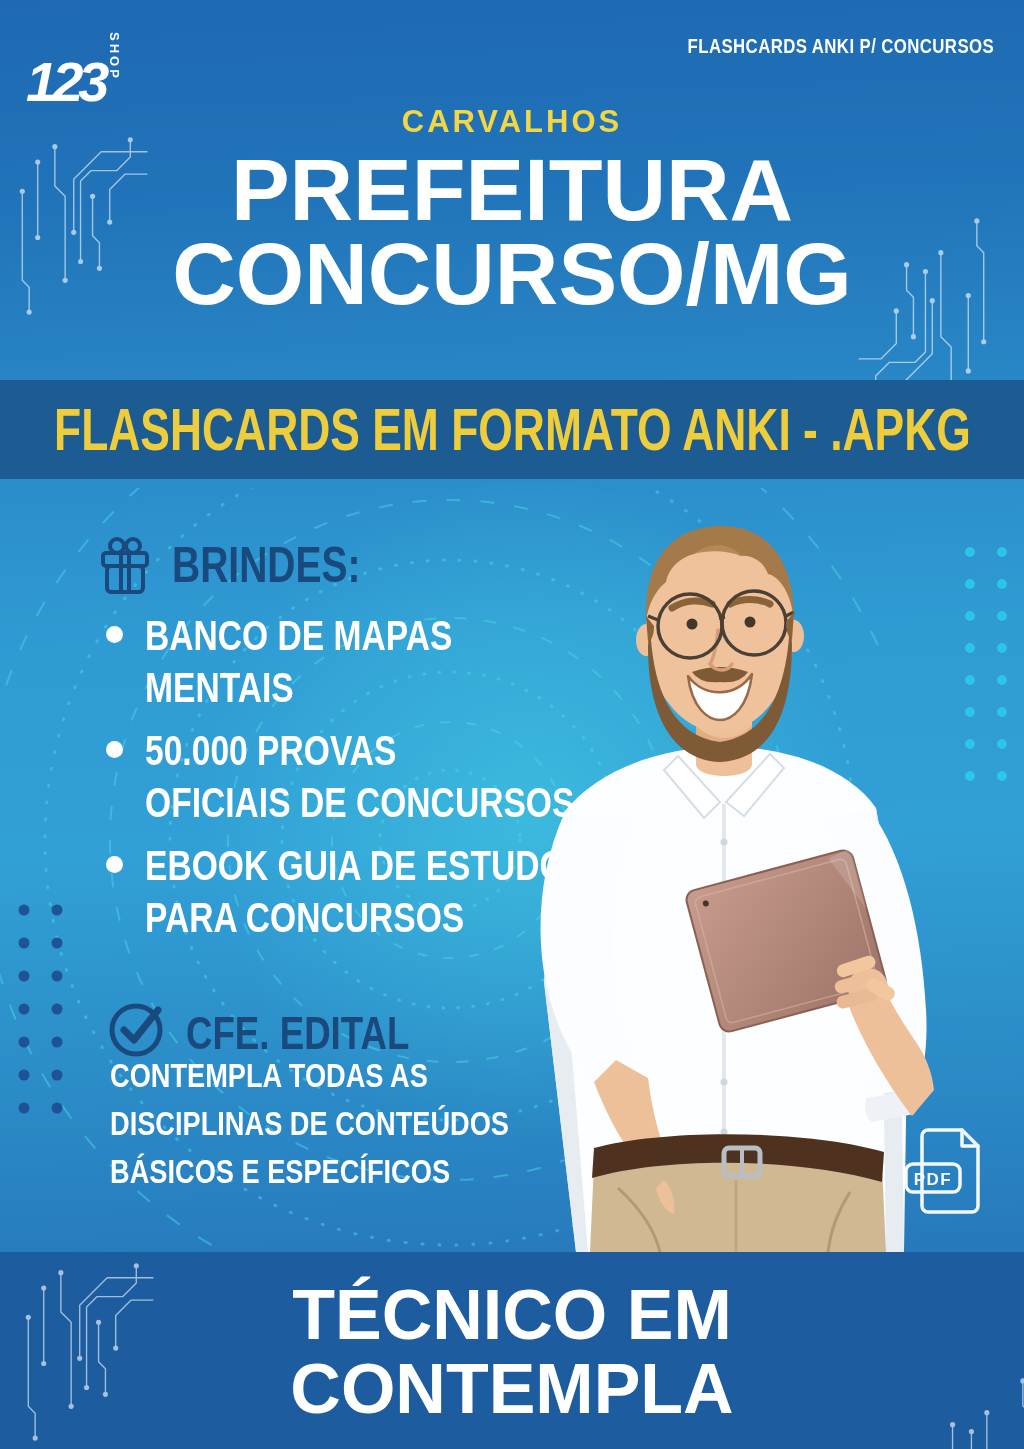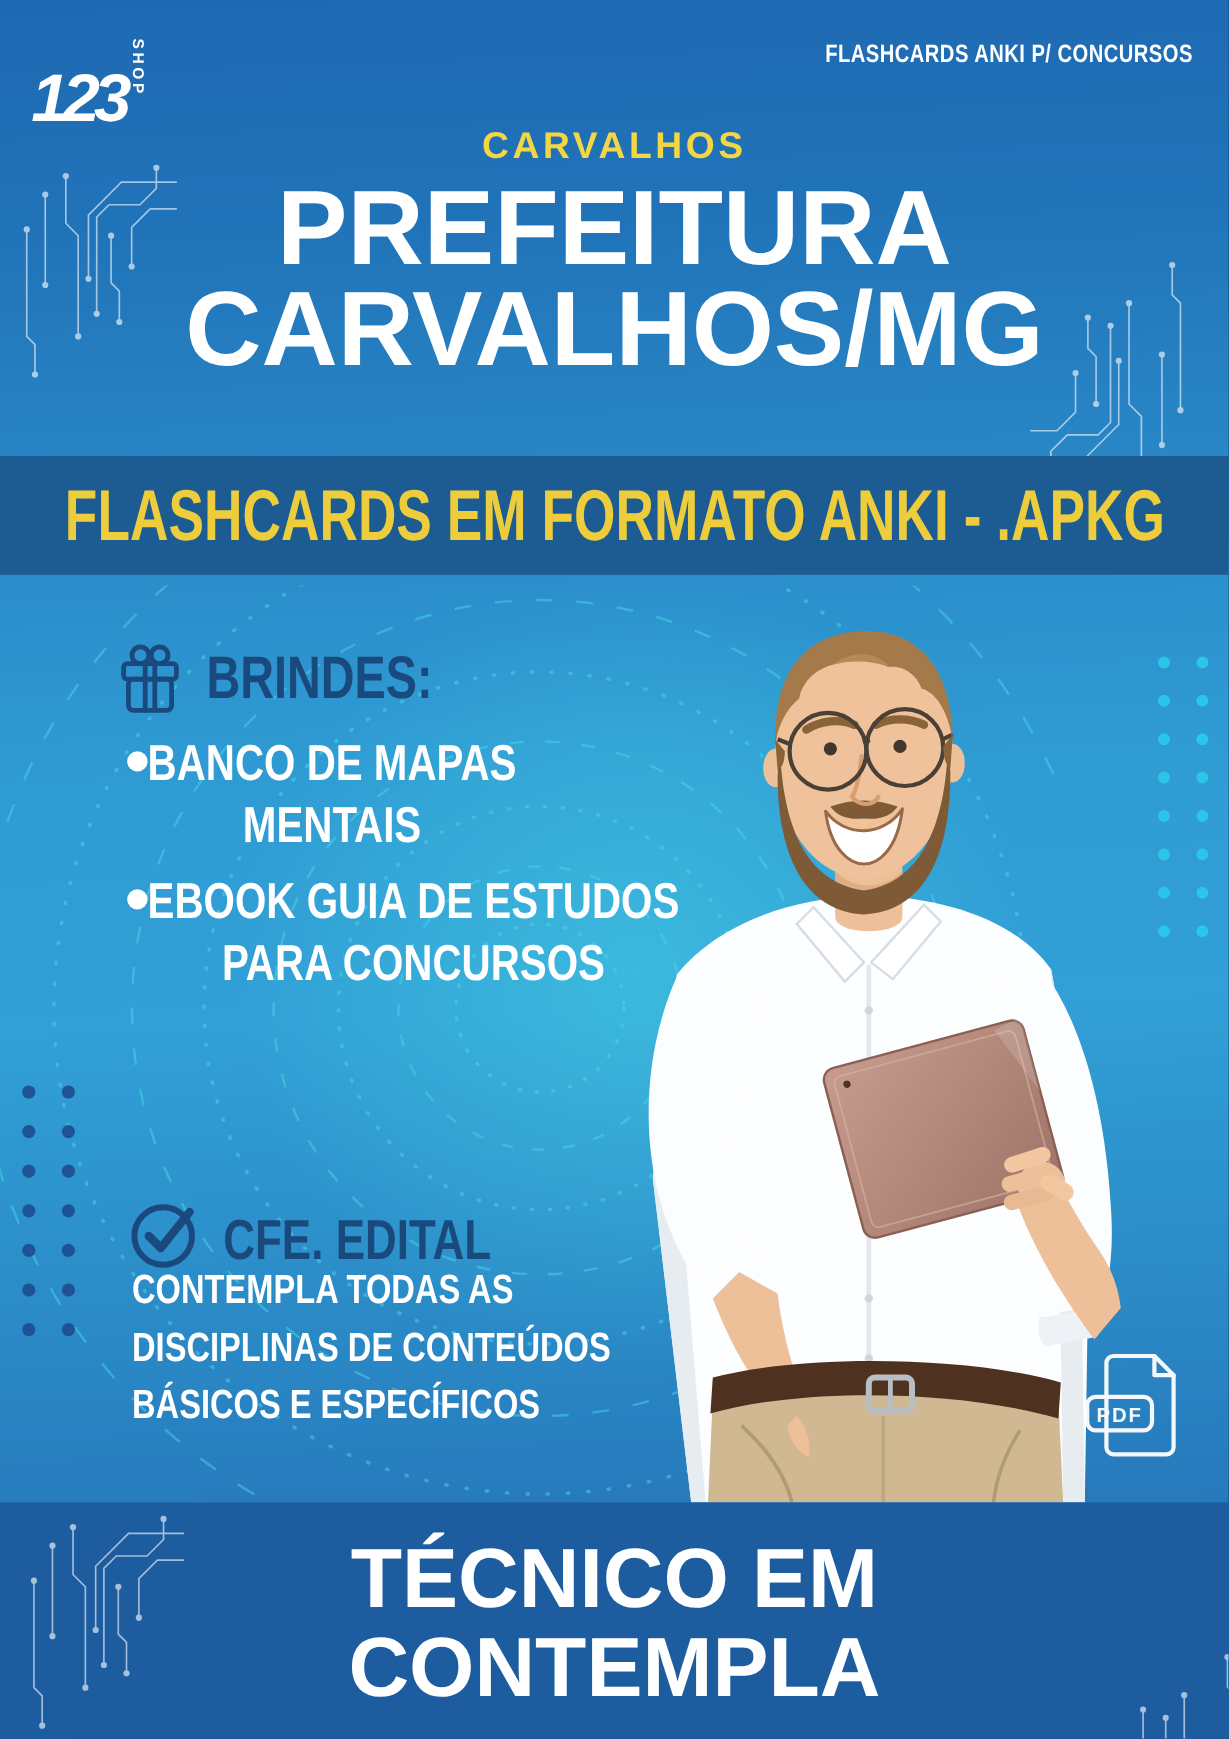--- a/index.html
+++ b/index.html
@@ -44,21 +44,21 @@
     font-size:60px;font-weight:700;}
 
   .section-head{position:absolute;display:flex;align-items:center;gap:16px;color:var(--navy,#1a4a7d);}
   .head-brindes{left:94px;top:534px;}
   .head-edital{left:106px;top:996px;align-items:flex-end;}
   .cxhead{display:inline-block;transform:scaleX(.78);transform-origin:left center;white-space:nowrap;
     font-weight:700;font-size:50px;letter-spacing:0;}
   .head-edital .cxhead{font-size:47px;}
 
   .bullets{position:absolute;left:106px;top:610px;width:500px;list-style:none;margin:0;padding:0;}
-  .bullets li{display:flex;margin-bottom:11px;color:#fff;text-align:center;}
+  .bullets li{display:flex;gap:22px;margin-bottom:11px;color:#fff;}
   .bullet-dot{flex:0 0 auto;width:17px;height:17px;border-radius:50%;background:#fff;margin-top:16px;}
   .bullet-text{transform:scaleX(.8);transform-origin:left top;white-space:nowrap;
     font-size:42px;font-weight:700;line-height:1.24;}
   .bullet-text span{display:block;}
 
   .edital-body{position:absolute;left:110px;top:1052px;color:#fff;}
   .edital-body .cxbody{transform:scaleX(.8);transform-origin:left top;white-space:nowrap;
     font-size:34px;font-weight:700;line-height:1.41;}
   .edital-body span{display:block;}
 
@@ -166,21 +166,21 @@
   </div>
 
   <div class="tagline-wrap">
     <span class="cx80r">FLASHCARDS ANKI P/ CONCURSOS</span>
   </div>
 
   <div class="kicker">CARVALHOS</div>
 
   <h1 class="title" style="margin:0">
     <span>PREFEITURA</span>
-    <span>CARVALHOS/MG</span>
+    <span>CONCURSO/MG</span>
   </h1>
 
   <div class="banner">
     <span class="banner-text">FLASHCARDS EM FORMATO ANKI - .APKG</span>
   </div>
 
   <div class="section-head head-brindes">
     <svg width="62" height="62" viewBox="0 0 52 62" fill="none" stroke="#1a4a7d" stroke-width="4" stroke-linecap="round" stroke-linejoin="round">
       <circle cx="18" cy="12" r="7"></circle>
         <circle cx="34" cy="12" r="7"></circle>
@@ -191,20 +191,27 @@
     </svg>
     <span class="cxhead">BRINDES:</span>
   </div>
 
   <ul class="bullets">
     <li>
       <span class="bullet-dot"></span>
       <div class="bullet-text">
         <span>BANCO DE MAPAS</span>
         <span>MENTAIS</span>
+      </div>
+    </li>
+    <li>
+      <span class="bullet-dot"></span>
+      <div class="bullet-text">
+        <span>50.000 PROVAS</span>
+        <span>OFICIAIS DE CONCURSOS</span>
       </div>
     </li>
     <li>
       <span class="bullet-dot"></span>
       <div class="bullet-text">
         <span>EBOOK GUIA DE ESTUDOS</span>
         <span>PARA CONCURSOS</span>
       </div>
     </li>
   </ul>

